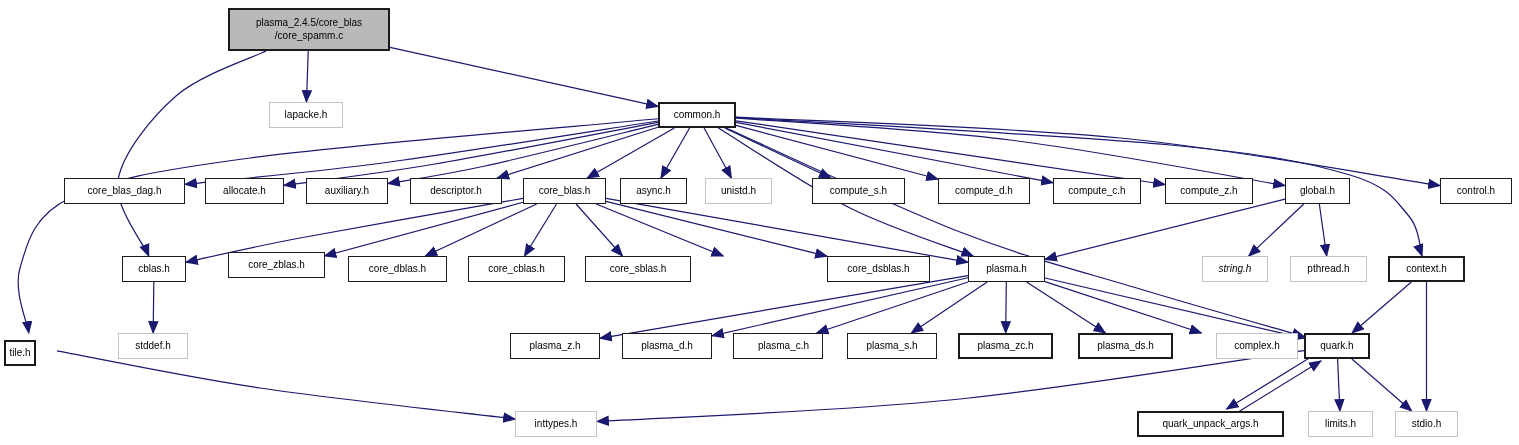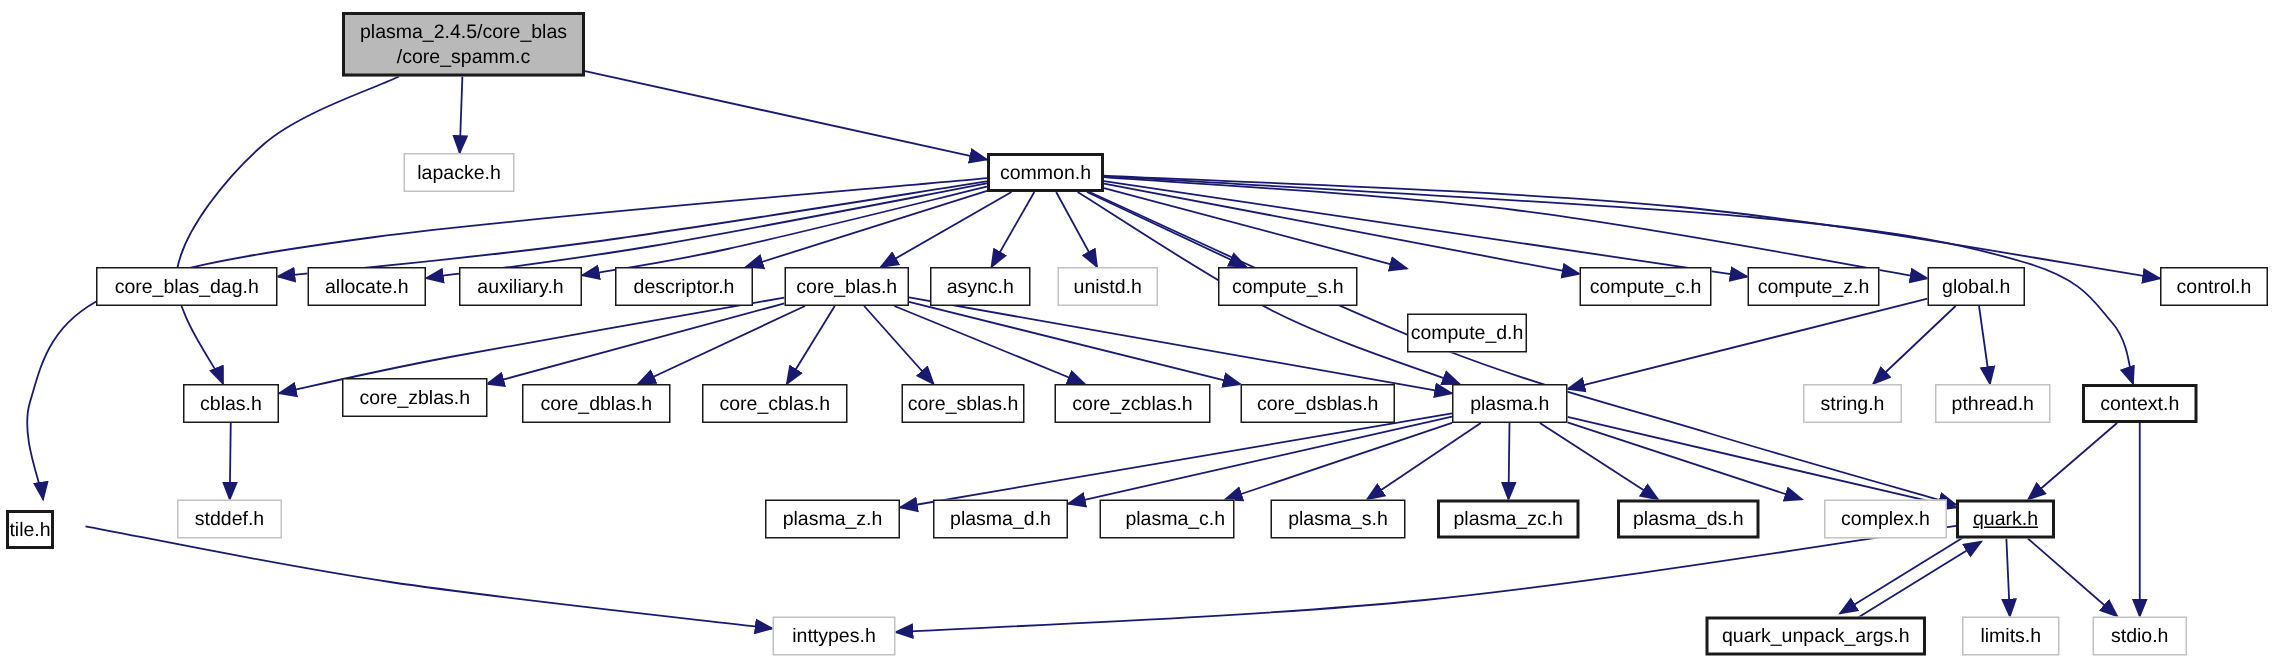--- a/index.html
+++ b/index.html
@@ -2,21 +2,21 @@
 <html><head>
 <meta charset="utf-8">
 <style>
   html,body{margin:0;padding:0;background:#ffffff;}
   #stage{position:relative;width:1519px;height:445px;background:#ffffff;overflow:hidden;}
   #edges{position:absolute;left:0;top:0;}
   #nodes{position:absolute;left:0;top:0;width:100%;height:100%;}
   .node{
     position:absolute;box-sizing:border-box;background:#ffffff;
     border:1px solid #1a1a1a;display:flex;align-items:center;justify-content:center;
-    font-family:"Liberation Sans", sans-serif;font-size:13px;line-height:1.25;
+    font-family:"Liberation Sans", sans-serif;font-size:10px;line-height:1.25;
     color:#000000;white-space:pre-line;text-align:center;padding:0 3px;
   }
   .node.external{border-color:#c2c2c2;}
   .node.root{background:#b9b9b9;border:2px solid #1a1a1a;}
   .node.bold{border-width:2px;}
   #edges path.edge{fill:none;stroke-width:1.2px;}
 </style>
 </head>
 <body>
 
@@ -84,44 +84,43 @@
       <div class="node external" style="left: 269px; top: 102px; width: 74px; height: 26px;">lapacke.h</div>
       <div class="node bold" style="left: 658px; top: 102px; width: 78px; height: 26px;">common.h</div>
       <div class="node" style="left: 64px; top: 178px; width: 121px; height: 26px;">core_blas_dag.h</div>
       <div class="node" style="left: 205px; top: 178px; width: 79px; height: 26px;">allocate.h</div>
       <div class="node" style="left: 306px; top: 178px; width: 82px; height: 26px;">auxiliary.h</div>
       <div class="node" style="left: 410px; top: 178px; width: 92px; height: 26px;">descriptor.h</div>
       <div class="node" style="left: 523px; top: 178px; width: 83px; height: 26px;">core_blas.h</div>
       <div class="node" style="left: 620px; top: 178px; width: 67px; height: 26px;">async.h</div>
       <div class="node external" style="left: 705px; top: 178px; width: 67px; height: 26px;">unistd.h</div>
       <div class="node" style="left: 812px; top: 178px; width: 93px; height: 26px;">compute_s.h</div>
-      <div class="node" style="left: 938px; top: 178px; width: 80px; height: 26px; margin-top: 31px;">compute_d.h</div>
+      <div class="node" style="left: 938px; top: 178px; width: 92px; height: 26px;">compute_d.h</div>
       <div class="node" style="left: 1053px; top: 178px; width: 88px; height: 26px;">compute_c.h</div>
       <div class="node" style="left: 1165px; top: 178px; width: 88px; height: 26px;">compute_z.h</div>
       <div class="node" style="left: 1285px; top: 178px; width: 65px; height: 26px;">global.h</div>
       <div class="node" style="left: 1440px; top: 178px; width: 72px; height: 26px;">control.h</div>
       <div class="node" style="left: 122px; top: 256px; width: 64px; height: 26px;">cblas.h</div>
       <div class="node" style="left: 228px; top: 252px; width: 97px; height: 26px;">core_zblas.h</div>
       <div class="node" style="left: 348px; top: 256px; width: 99px; height: 26px;">core_dblas.h</div>
       <div class="node" style="left: 468px; top: 256px; width: 97px; height: 26px;">core_cblas.h</div>
-      <div class="node" style="left: 601px; top: 256px; width: 82px; height: 26px;">core_sblas.h</div>
-      <div class="node" style="left: 703px; top: 256px; width: 104px; height: 26px;">core_zcblas.h</div>
+      <div class="node" style="left: 585px; top: 256px; width: 106px; height: 26px;">core_sblas.h</div>
       <div class="node" style="left: 827px; top: 256px; width: 103px; height: 26px;">core_dsblas.h</div>
       <div class="node" style="left: 968px; top: 256px; width: 77px; height: 26px;">plasma.h</div>
-      <div class="node external" style="left: 1202px; top: 256px; width: 66px; height: 26px;">string.h</div>
+      <div class="node external" style="left: 1202px; top: 256px; width: 66px; height: 26px; font-style: italic;">string.h</div>
       <div class="node external" style="left: 1290px; top: 256px; width: 77px; height: 26px;">pthread.h</div>
       <div class="node bold" style="left: 1388px; top: 256px; width: 77px; height: 26px;">context.h</div>
       <div class="node bold" style="left: 4px; top: 340px; width: 32px; height: 26px;">tile.h</div>
       <div class="node external" style="left: 118px; top: 333px; width: 70px; height: 26px;">stddef.h</div>
       <div class="node" style="left: 510px; top: 333px; width: 90px; height: 26px;">plasma_z.h</div>
       <div class="node" style="left: 622px; top: 333px; width: 90px; height: 26px;">plasma_d.h</div>
       <div class="node" style="left: 733px; top: 333px; width: 90px; height: 26px; padding-left: 14px;">plasma_c.h</div>
       <div class="node" style="left: 847px; top: 333px; width: 90px; height: 26px;">plasma_s.h</div>
       <div class="node bold" style="left: 958px; top: 333px; width: 95px; height: 26px;">plasma_zc.h</div>
       <div class="node bold" style="left: 1078px; top: 333px; width: 95px; height: 26px;">plasma_ds.h</div>
       <div class="node external" style="left: 1200px; top: 333px; width: 82px; height: 26px; margin-left: 16px;">complex.h</div>
-      <div class="node bold" style="left: 1304px; top: 333px; width: 66px; height: 26px; text-decoration: underline;">quark.h</div>
+      <div class="node bold" style="left: 1304px; top: 333px; width: 66px; height: 26px;">quark.h</div>
       <div class="node external" style="left: 515px; top: 411px; width: 82px; height: 26px;">inttypes.h</div>
       <div class="node bold" style="left: 1137px; top: 411px; width: 147px; height: 26px;">quark_unpack_args.h</div>
       <div class="node external" style="left: 1308px; top: 411px; width: 65px; height: 26px;">limits.h</div>
       <div class="node external" style="left: 1395px; top: 411px; width: 63px; height: 26px;">stdio.h</div>
     </div>
 </div>
 
 </body></html>

